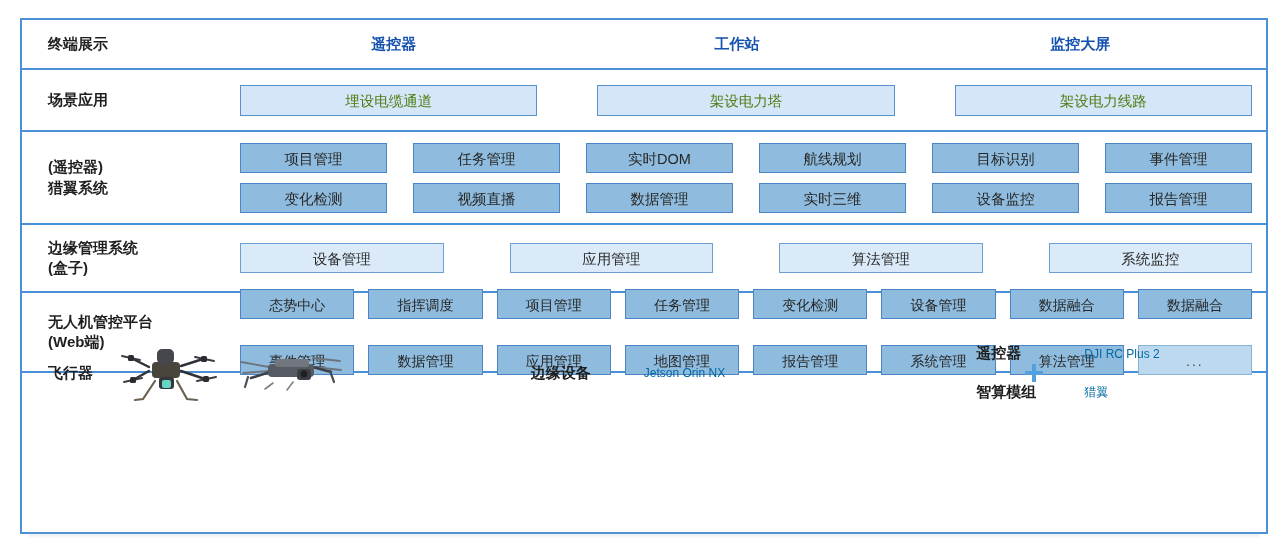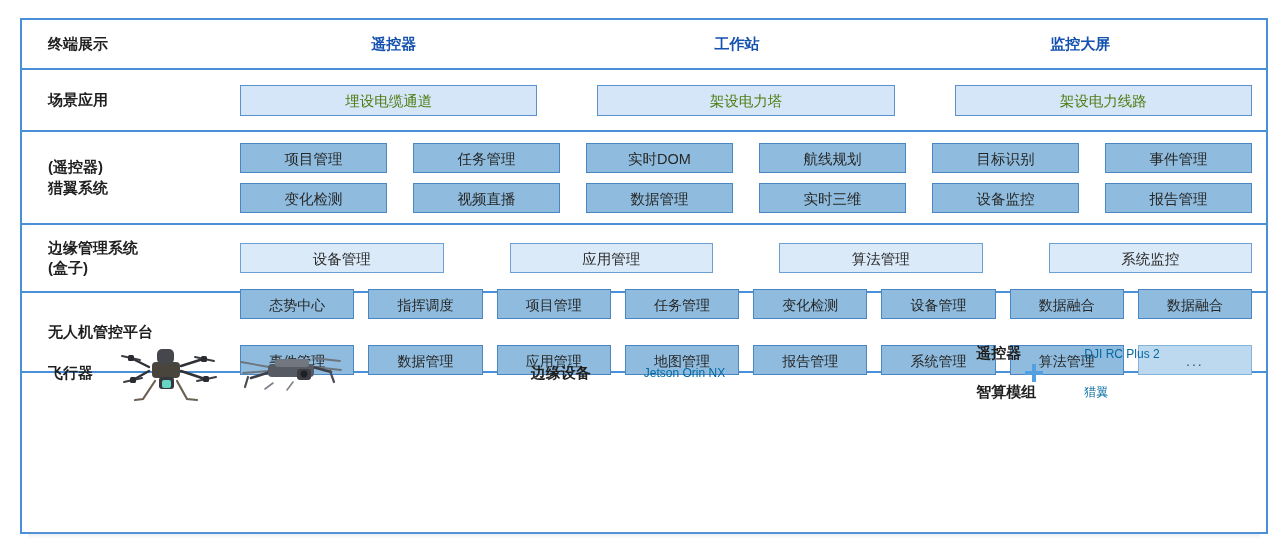--- a/index.html
+++ b/index.html
@@ -287,20 +287,21 @@
       <div class="edge-box">设备管理</div>
       <div class="edge-box">应用管理</div>
       <div class="edge-box">算法管理</div>
       <div class="edge-box">系统监控</div>
     </div>
   </div>
 
   <div class="row r-web">
     <div class="row-label">
       <span class="sub">无人机管控平台</span>
+      <span class="sub">(Web端)</span>
     </div>
     <div class="row-body">
       <div class="grid8">
         <div class="cell8">态势中心</div>
         <div class="cell8">指挥调度</div>
         <div class="cell8">项目管理</div>
         <div class="cell8">任务管理</div>
         <div class="cell8">变化检测</div>
         <div class="cell8">设备管理</div>
         <div class="cell8">数据融合</div>

